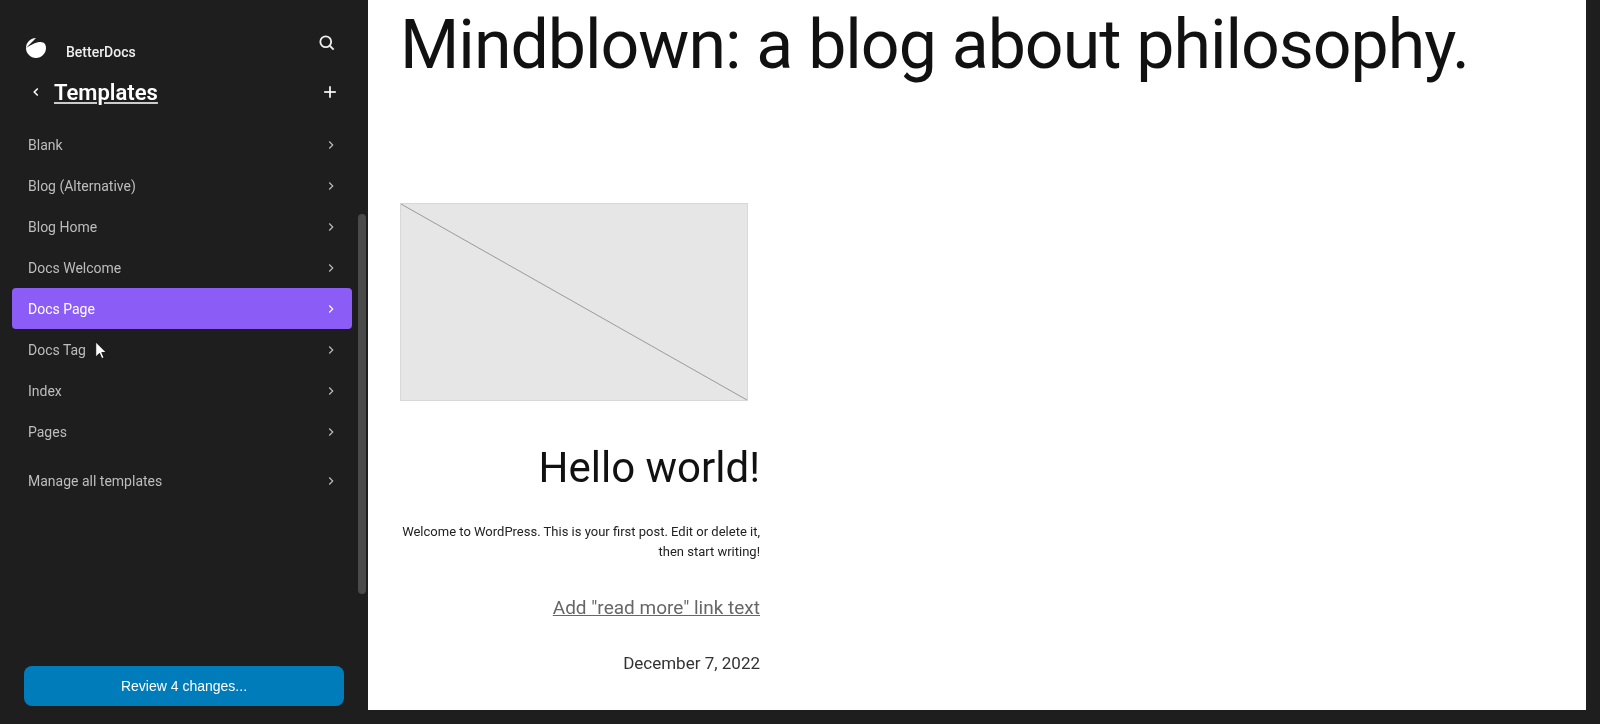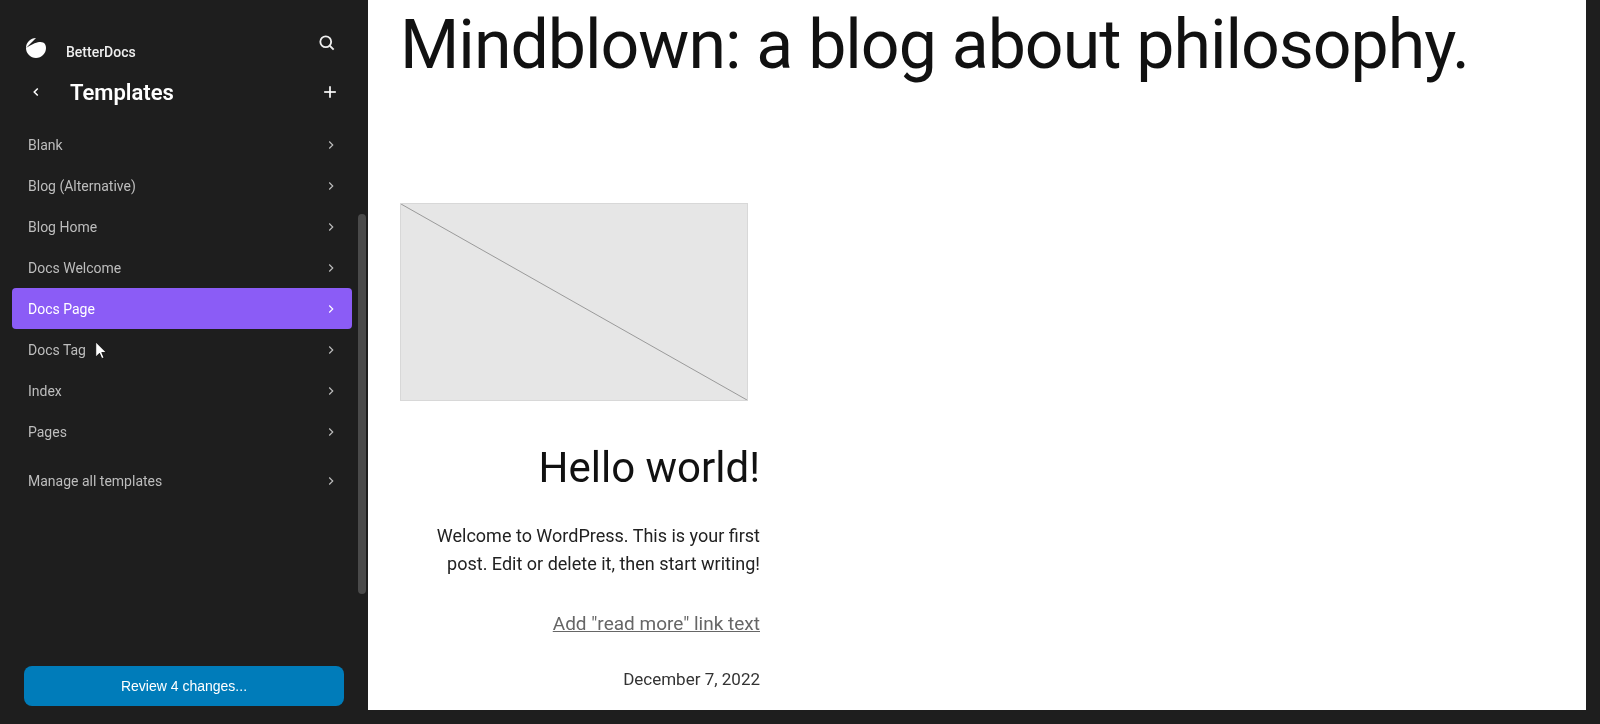--- a/index.html
+++ b/index.html
@@ -4,21 +4,21 @@
 <style>
   * { box-sizing: border-box; margin: 0; padding: 0; }
   html, body { width: 1600px; height: 724px; overflow: hidden; font-family: -apple-system, BlinkMacSystemFont, "Segoe UI", Roboto, sans-serif; background:#1e1e1e; }
   .app { display:flex; width:100%; height:100%; background:#1e1e1e; }
   
   .sidebar { width:368px; flex:0 0 368px; display:flex; flex-direction:column; color:#ccc; position:relative; }
   .sb-topbar { display:flex; align-items:flex-end; height:60px; padding:0 24px; gap:18px; }
   .wp-logo { width:24px; height:24px; color:#fff; flex-shrink:0; }
   .site-name { color:#eee; font-size:14px; font-weight:500; flex:1; }
   .search-btn { width:34px; height:34px; display:flex; align-items:center; justify-content:center; color:#eee; cursor:pointer; border-radius:4px; }
-  .sb-header { display:flex; align-items:center; padding:18px 24px 12px 24px; gap:22px; }
+  .sb-header { display:flex; align-items:center; padding:18px 24px 12px 24px; gap:6px;text-decoration:underline; }
   .back-btn { width:24px; height:24px; display:flex; align-items:center; justify-content:center; color:#fff; cursor:pointer; }
   .sb-title { color:#fff; font-size:22px; font-weight:600; flex:1; }
   .add-btn { width:28px; height:28px; display:flex; align-items:center; justify-content:center; color:#fff; cursor:pointer; }
   .sb-list-wrap { flex:1; overflow:hidden; position:relative; padding:0 12px 0 12px; margin-top:6px; }
   .sb-list { height:100%; overflow-y:auto; padding-right:4px; }
   .sb-list::-webkit-scrollbar { width:10px; }
   .sb-list::-webkit-scrollbar-track { background:transparent; }
   .sb-list::-webkit-scrollbar-thumb { background:#555; border-radius:5px; }
   .sb-item { display:flex; align-items:center; justify-content:space-between; height:41px; padding:0 14px 0 16px; color:#bdbdbd; font-size:14px; cursor:pointer; border-radius:4px; margin:0 0 0 0; }
   .sb-item:hover, .sb-item.active { background:#8b5cf6; color:#fff; }
@@ -33,21 +33,21 @@
   .canvas-inner { flex:1; overflow-y:auto; padding:0 32px 16px 32px; }
   .canvas-inner::-webkit-scrollbar { width:17px; }
   .canvas-inner::-webkit-scrollbar-track { background:#f1f1f1; }
   .canvas-inner::-webkit-scrollbar-thumb { background:#c1c1c1; }
   .canvas-inner::-webkit-scrollbar-button:single-button { background:#f1f1f1; height:17px; width:17px; }
   .preview-hero { font-size:68px; font-weight:400; color:#111; line-height:1.1; margin:8px 0 120px 0; letter-spacing:-1px; }
   .post { max-width:360px;text-align:right; }
   .post-thumb { width:348px; height:198px; background:#e6e6e6; position:relative; border:1px solid #d8d8d8; margin-bottom:42px; }
   .post-thumb svg { position:absolute; inset:0; width:100%; height:100%; }
   .post-title { font-size:42px; font-weight:400; color:#111; margin-bottom:30px; }
-  .post-excerpt { font-size:18px; color:#222; line-height:1.55; margin-bottom:34px; }
+  .post-excerpt { font-size:13px; color:#222; line-height:1.55; margin-bottom:34px; }
   .readmore { font-size:19px; color:#666; text-decoration:underline; display:inline-block; margin-bottom:34px; cursor:text; }
   .post-date { font-size:17px; color:#333; }
   .cursor { position:absolute; left:92px; top:340px; width:18px; height:22px; pointer-events:none; z-index:50; }
 </style>
 </head>
 <body>
 
 <div class="app">
 
   <aside class="sidebar">

